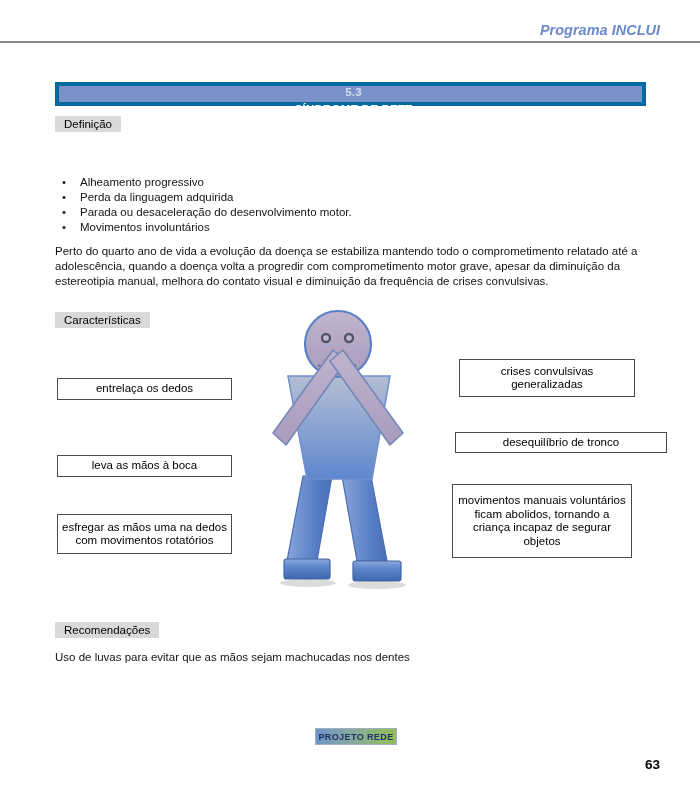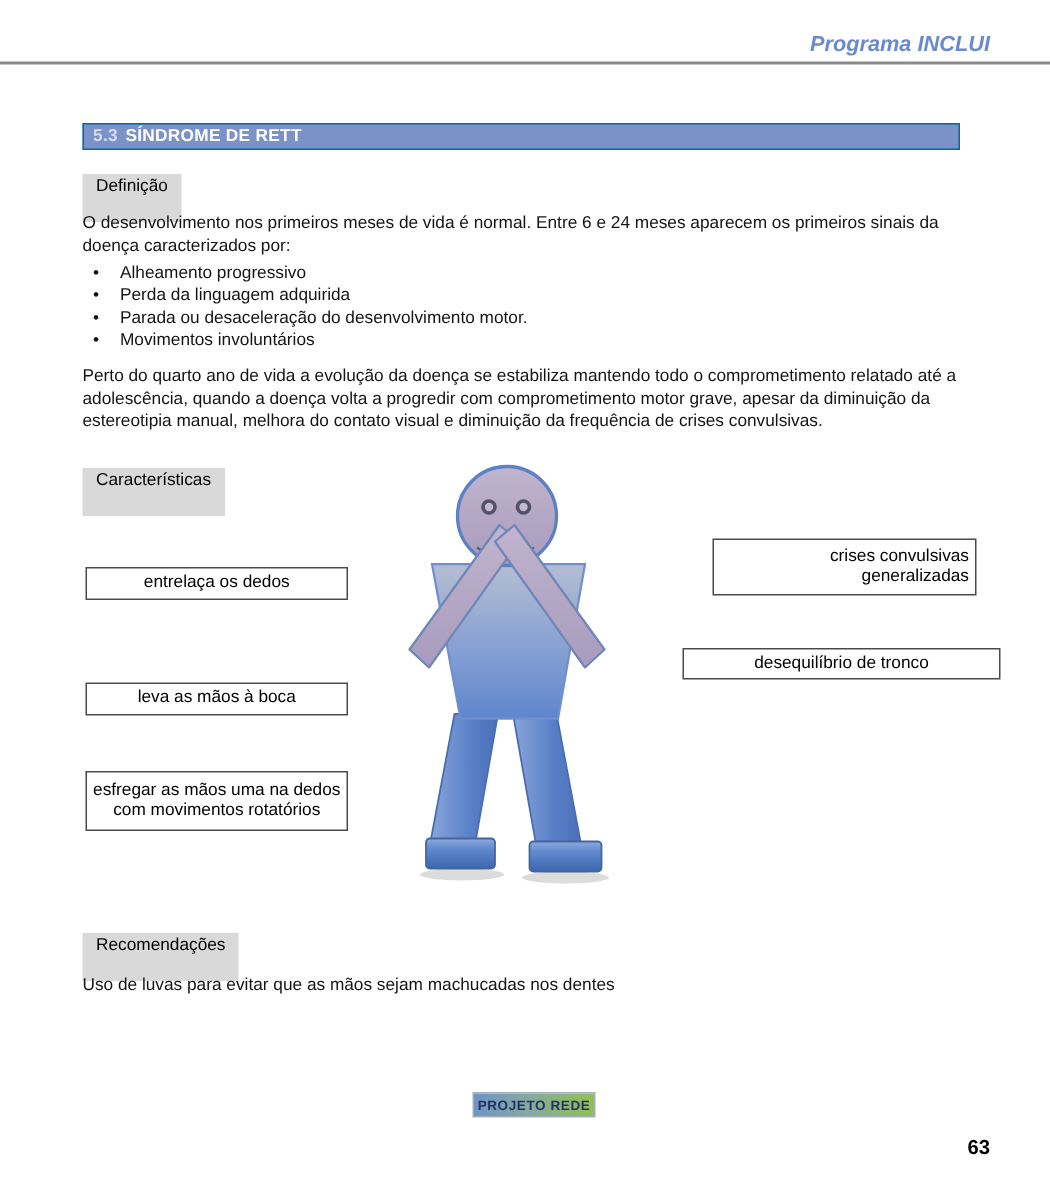--- a/index.html
+++ b/index.html
@@ -18,33 +18,33 @@
     font-size:14.5px;font-weight:bold;font-style:italic;
     color:#6b8ace;
   }
   .header-rule{
     position:absolute;top:41px;left:0;width:700px;height:0;
     border-top:2px solid #8a8a8a;
   }
   
   .title-bar{
     position:absolute;left:55px;top:82px;width:577px;height:16px;
-    background:#7b92c8;border:1px solid #0369a1;
+    background:#7b92c8;border:4px solid #0369a1;
     display:flex;align-items:center;gap:5px;
     padding-left:6px;box-sizing:content-box;
-    font-size:11.5px;font-weight:bold;letter-spacing:0.2px;
+    font-size:11.5px;font-weight:bold;letter-spacing:0.2px;flex-direction:column;
   }
   .title-bar .num{color:#d5dcf0;}
   .title-bar .txt{color:#ffffff;}
   
   .tag{
     position:absolute;
     background:#d9d9d9;color:#000;
     font-size:11.5px;
-    padding:2px 9px 18px 9px;
+    padding:2px 9px 2px 9px;
     white-space:nowrap;
   }
   .tag-definicao{left:55px;top:116px;}
   .tag-caracteristicas{left:55px;top:312px;}
   .tag-recomendacoes{left:55px;top:622px;}
   
   .para{
     position:absolute;left:55px;width:597px;
     font-size:11.5px;line-height:15px;color:#141414;
     text-align:left;
@@ -59,21 +59,21 @@
     position:absolute;
     background:#ffffff;border:1px solid #4a4a4a;
     display:flex;align-items:center;justify-content:center;
     text-align:center;
     font-size:11.5px;line-height:13.5px;color:#000;
     padding:1px 4px;box-sizing:border-box;
   }
   .cbox-l1{left:57px;top:378px;width:175px;height:22px;}
   .cbox-l2{left:57px;top:455px;width:175px;height:22px;}
   .cbox-l3{left:57px;top:514px;width:175px;height:40px;}
-  .cbox-r1{left:475px;top:359px;width:176px;height:38px;text-align:right;}
+  .cbox-r1{left:459px;top:359px;width:176px;height:38px;}
   .cbox-r2{left:455px;top:432px;width:212px;height:21px;}
   .cbox-r3{left:452px;top:484px;width:180px;height:74px;}
   
   .figure-wrap{position:absolute;left:268px;top:303px;width:164px;height:292px;}
   
   .reco-text{position:absolute;left:55px;top:650px;width:560px;
     font-size:11.5px;line-height:15px;color:#141414;}
   
   .footer-logo{
     position:absolute;left:315px;top:728px;width:82px;height:17px;
@@ -95,21 +95,20 @@
 
   <div class="header-program">Programa INCLUI</div>
   <div class="header-rule"></div>
 
   <div class="title-bar">
     <span class="num">5.3</span>
     <span class="txt">SÍNDROME DE RETT</span>
   </div>
 
   <div class="tag tag-definicao">Definição</div>
-  <div class="para para-intro">O desenvolvimento nos primeiros meses de vida é normal. Entre 6 e 24 meses aparecem os primeiros sinais da doença caracterizados por:</div>
 
   <div class="bullets">
     <div class="bullet-row">
       <span class="dot">•</span>
       <span>Alheamento progressivo</span>
     </div>
     <div class="bullet-row">
       <span class="dot">•</span>
       <span>Perda da linguagem adquirida</span>
     </div>
@@ -173,20 +172,21 @@
       <polygon points="5,130 18,142 78,58 65,47" fill="url(#mauveGrad)" stroke="#7187b8" stroke-width="1.5" stroke-linejoin="round"></polygon>
       <polygon points="135,130 122,142 62,58 75,47" fill="url(#mauveGrad)" stroke="#7187b8" stroke-width="1.5" stroke-linejoin="round"></polygon>
     </svg>
   </div>
 
   <div class="cbox cbox-l1">entrelaça os dedos</div>
   <div class="cbox cbox-l2">leva as mãos à boca</div>
   <div class="cbox cbox-l3">esfregar as mãos uma na dedos com movimentos rotatórios</div>
   <div class="cbox cbox-r1">crises convulsivas generalizadas</div>
   <div class="cbox cbox-r2">desequilíbrio de tronco</div>
+  <div class="cbox cbox-r3">movimentos manuais voluntários ficam abolidos, tornando a criança incapaz de segurar objetos</div>
 
   <div class="tag tag-recomendacoes">Recomendações</div>
   <div class="reco-text">Uso de luvas para evitar que as mãos sejam machucadas nos dentes</div>
 
   <div class="footer-logo">PROJETO REDE</div>
   <div class="page-number">63</div>
 
 </div>
 
 </body></html>

